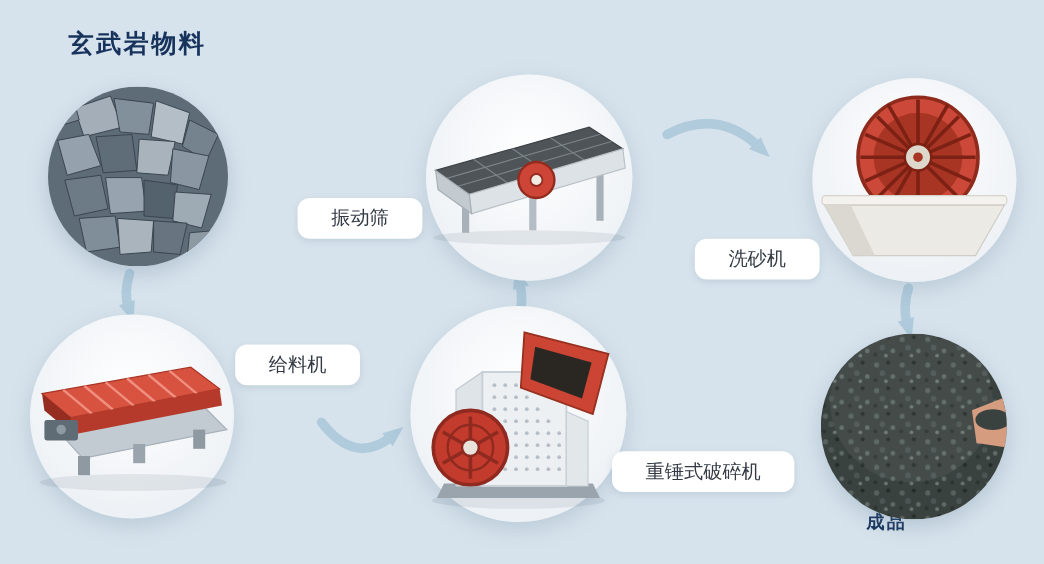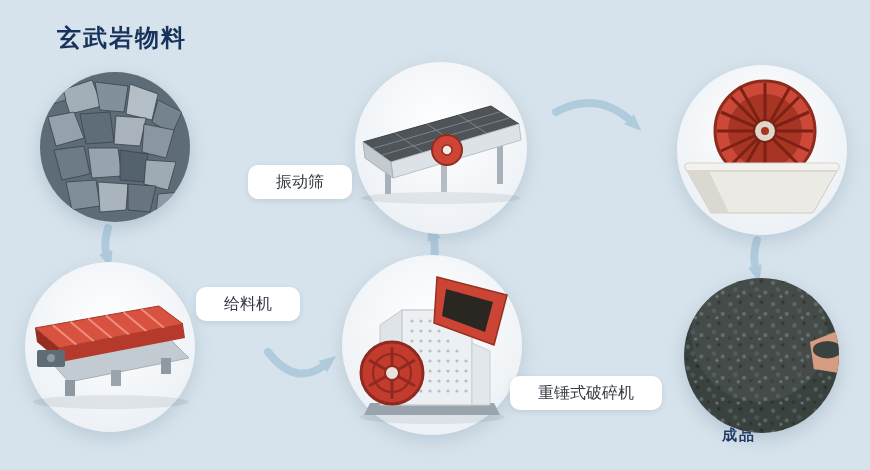--- a/index.html
+++ b/index.html
@@ -3,21 +3,21 @@
 <meta charset="utf-8">
 <style>
   html,body { margin:0; padding:0; }
   body { font-family: "DejaVu Sans", "Liberation Sans", sans-serif; }
   .canvas {
     position:relative; width:870px; height:470px;
     background:#d7e3ec; overflow:hidden;
   }
   .arrows { position:absolute; left:0; top:0; pointer-events:none; }
   .title {
-    position:absolute; font-size:24px; font-weight:bold;
+    position:absolute; font-size:21px; font-weight:bold;
     color:#17335c; letter-spacing:2px; white-space:nowrap;
   }
   .pill {
     position:absolute; background:#ffffff; color:#333a44;
     font-size:16px; line-height:1; padding:9px 28px;
     border-radius:10px; white-space:nowrap;
     box-shadow:0 2px 6px rgba(90,120,150,0.18);
   }
   .node { position:absolute; }
   .circle-bg {
@@ -246,14 +246,15 @@
         <circle cx="78" cy="58" r="70" fill="#ffffff" opacity="0.05"></circle>
         <polygon points="130,66 160,54 160,98 134,94" fill="#d69c7f"></polygon>
         <ellipse cx="148" cy="74" rx="15" ry="9" fill="#3a4240"></ellipse>
       </svg>
     </div>
   </div>
 
   <div class="pill" style="left:248px; top:165px;"><span>振动筛</span></div>
   <div class="pill" style="left:196px; top:287px;"><span>给料机</span></div>
   <div class="pill" style="left:510px; top:376px;"><span>重锤式破碎机</span></div>
+  <div class="pill" style="left:579px; top:199px;"><span>洗砂机</span></div>
 
 </div>
 
 </body></html>

